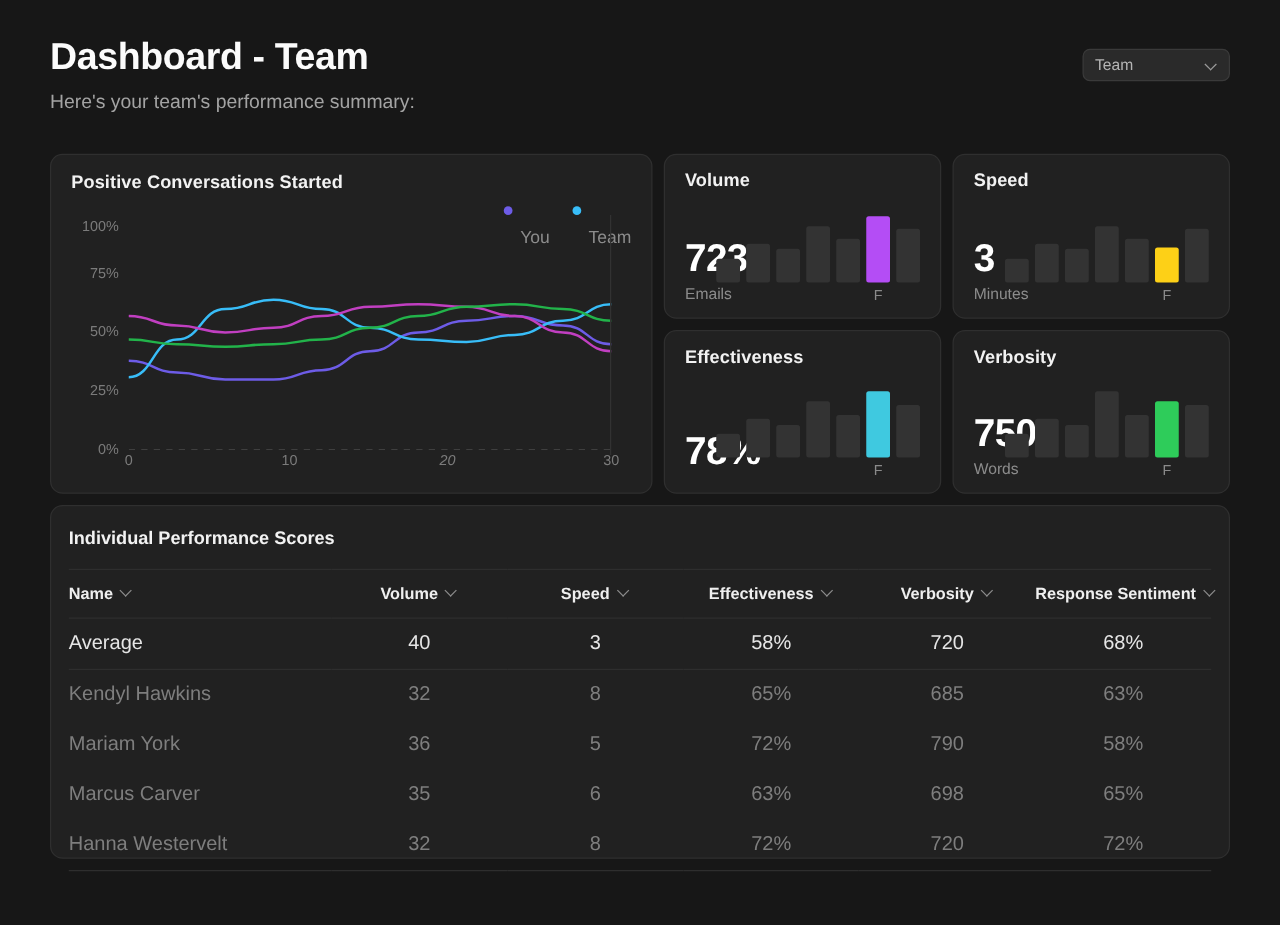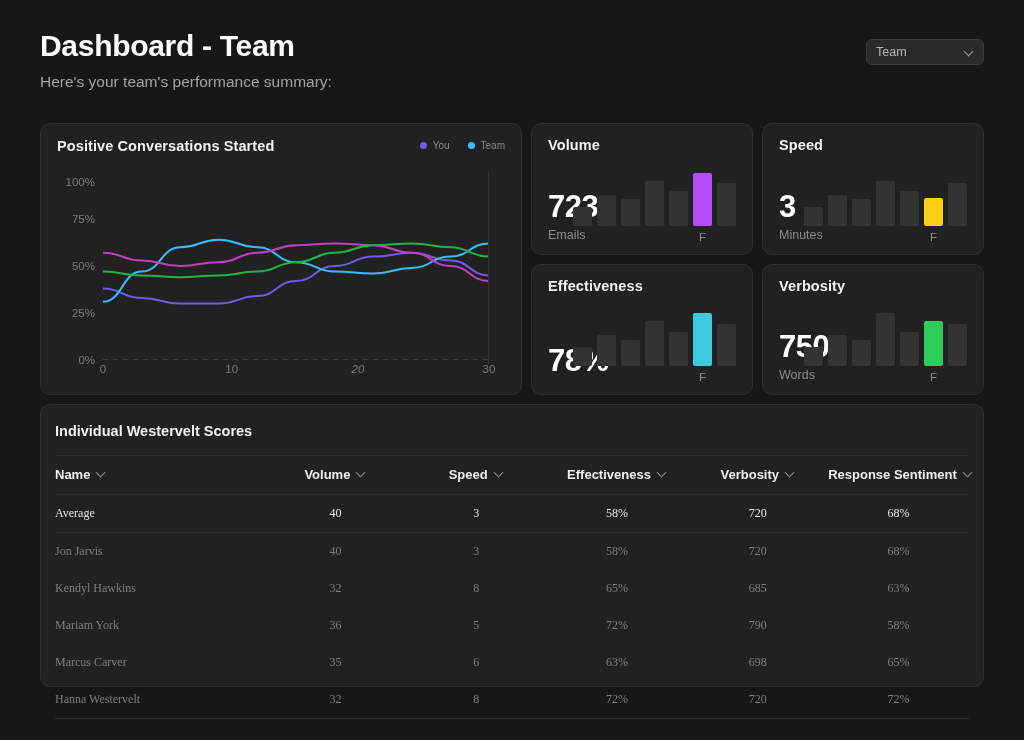--- a/index.html
+++ b/index.html
@@ -45,21 +45,21 @@
   .right-col { display: flex; flex-direction: column; gap: 9px; flex: 1; }
   .metric-row { display: flex; gap: 9px; }
   .metric { flex: 1; height: 131.5px; padding: 13px 16px 10px 16px; position: relative; }
 
   .card-title { font-size: 14.5px; font-weight: 700; color: #f2f2f2; letter-spacing: 0.1px; }
 
   
   .legend { position: absolute; right: 16px; top: 16px; display: flex; gap: 18px; align-items: center; }
   .legend-item { display: flex; align-items: center; gap: 6px; }
   .dot { width: 7px; height: 7px; border-radius: 50%; display: inline-block; }
-  .legend-label { font-size: 10px; color: #8c8c8c; }
+  .legend-label { font-size: 14px; color: #8c8c8c; margin-top: 41px; }
 
   
   .chart-wrap { position: absolute; left: 16px; top: 48px; width: 432px; height: 210px; }
   .ylabels { position: absolute; left: 0; top: 0; width: 46px; height: 188px; }
   .ylabel { position: absolute; font-size: 11.5px; color: #7b7b7b; right: 8px; transform: translateY(-50%); }
   .plot { position: absolute; left: 46px; top: 0; width: 386px; height: 188px; }
   .plot svg { display: block; width: 100%; height: 100%; }
   .xaxis { position: absolute; left: 46px; top: 188px; width: 386px; height: 22px; }
   .xlabel { position: absolute; font-size: 11.5px; color: #7b7b7b; top: 3px; transform: translateX(-50%); }
   .vline { position: absolute; right: 0; top: 0; width: 1px; height: 192px; background: #323232; }
@@ -93,21 +93,21 @@
   }
   th.name-col { text-align: left; padding-left: 0; width: 210px; }
   .th-inner { display: inline-flex; align-items: center; gap: 7px; }
   .th-chev { width: 9px; height: 9px; position: relative; display: inline-block; }
   .th-chev::after {
     content: ""; position: absolute; left: 0; top: -1px;
     width: 6px; height: 6px;
     border-right: 1.3px solid #8d8d8d; border-bottom: 1.3px solid #8d8d8d;
     transform: rotate(45deg);
   }
-  td { font-size: 12px; text-align: center; padding: 11px 0; font-family: Liberation Serif, serif; }
+  td { font-size: 16px; text-align: center; padding: 11px 0; }
   td.name-cell { text-align: left; }
   tr.avg-row td { color: #e6e6e6; border-bottom: 1px solid #2e2e2e; }
   tr.person-row td { color: #7e7e7e; }
   tr.person-row:last-child td { border-bottom: 1px solid #2e2e2e; }
 </style>
 </head>
 <body>
 
 <div class="page">
 
@@ -231,21 +231,21 @@
             </div>
           <div class="bars-label" style="width: 163px;">
               <div class="flabel" style="left: 129.5px;">F</div>
             </div>
         </div>
       </div>
     </div>
   </div>
 
   <div class="table-card">
-    <div class="table-title">Individual Westervelt Scores</div>
+    <div class="table-title">Individual Performance Scores</div>
     <table>
       <thead>
           <tr id="thead-row">
             <th class="name-col"><span class="th-inner">
                 <span>Name</span>
                 <span class="th-chev"></span>
               </span></th>
             <th><span class="th-inner">
                 <span>Volume</span>
                 <span class="th-chev"></span>
@@ -271,28 +271,20 @@
       <tbody id="tbody">
           <tr class="avg-row">
             <td class="name-cell">Average</td>
             <td>40</td>
             <td>3</td>
             <td>58%</td>
             <td>720</td>
             <td>68%</td>
           </tr>
           <tr class="person-row">
-            <td class="name-cell">Jon Jarvis</td>
-            <td>40</td>
-            <td>3</td>
-            <td>58%</td>
-            <td>720</td>
-            <td>68%</td>
-          </tr>
-          <tr class="person-row">
             <td class="name-cell">Kendyl Hawkins</td>
             <td>32</td>
             <td>8</td>
             <td>65%</td>
             <td>685</td>
             <td>63%</td>
           </tr>
           <tr class="person-row">
             <td class="name-cell">Mariam York</td>
             <td>36</td>

